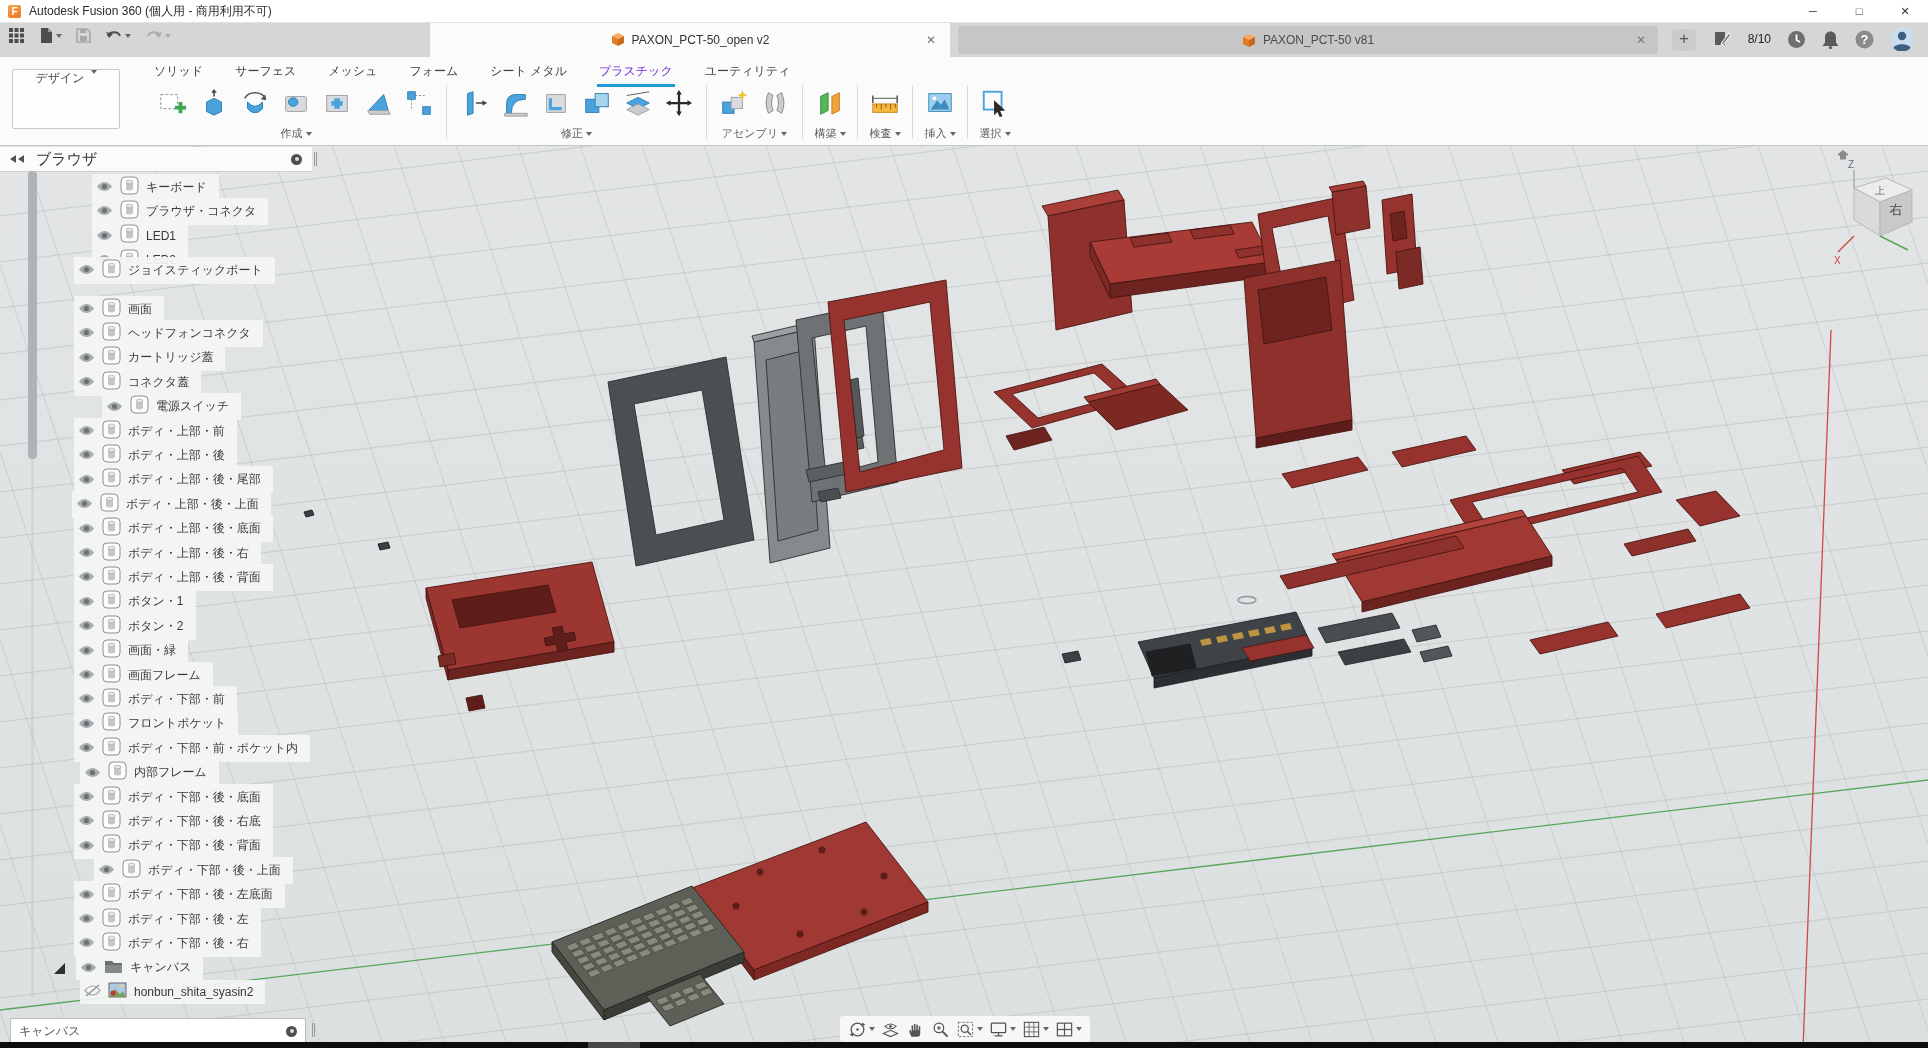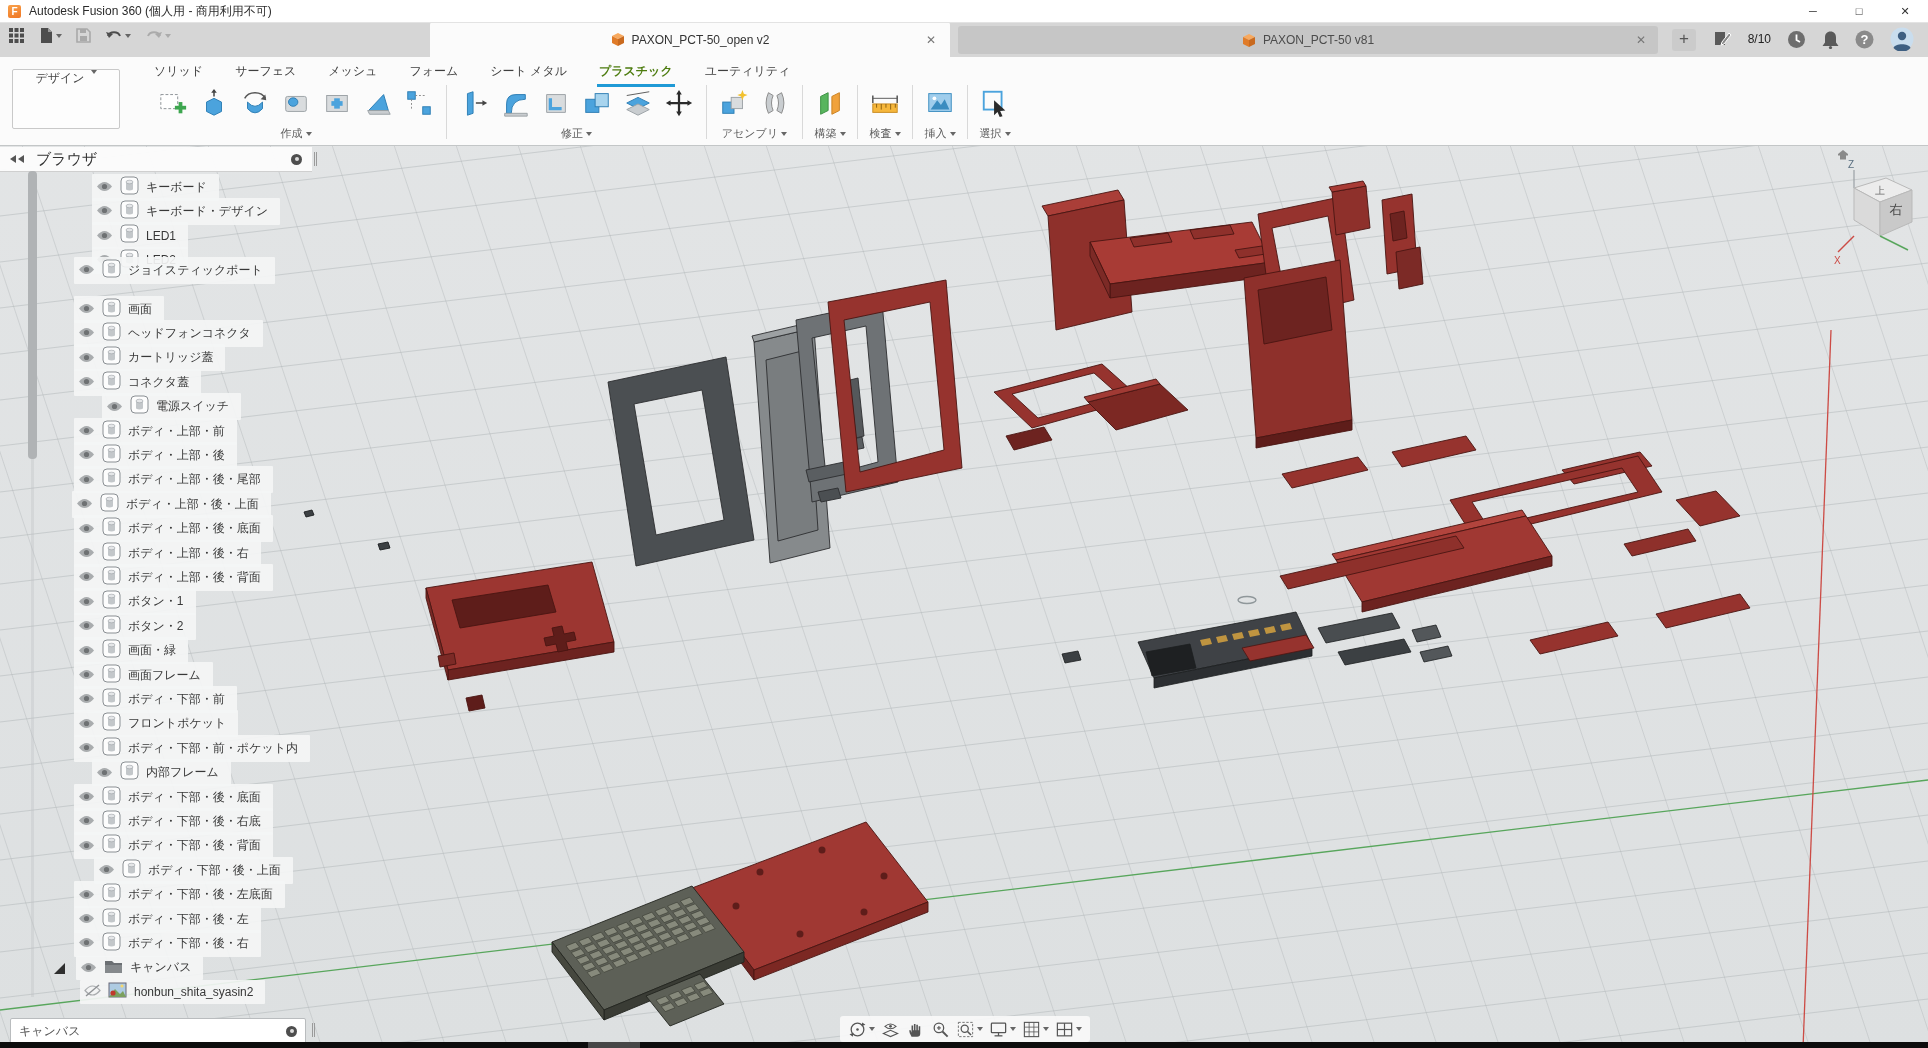--- a/index.html
+++ b/index.html
@@ -31,21 +31,21 @@
   #version-progress{font-size:12px;color:#222;}
   .tb-ic{display:inline-flex;align-items:center;}
   
   #ribbon{position:absolute;left:0;top:57px;width:1928px;height:88px;background:#fbfbfb;
           border-bottom:1px solid #c3c6c7;z-index:28;}
   #design-menu{position:absolute;left:12px;top:12px;width:106px;height:58px;border:1px solid #c9c9c9;
                border-radius:2px;background:#fdfdfd;display:flex;align-items:flex-start;justify-content:center;
                gap:6px;font-size:12px;color:#444;}
   #ribbon-tabs{position:absolute;left:152px;top:4px;display:flex;gap:28px;justify-content:space-between;}
   .rtab{font-size:12px;color:#3f3f3f;padding:2px 2px 4px 2px;border-bottom:3px solid transparent;}
-  .rtab.active{color:#4d7c0f;border-bottom-color:#1f9ad6;font-weight:bold;}
+  .rtab.active{color:#6d28d9;border-bottom-color:#1f9ad6;}
   #ribbon-groups{position:absolute;left:148px;top:26px;display:flex;align-items:stretch;}
   .rgroup{display:flex;flex-direction:column;align-items:center;padding:0 8px;}
   .ricons{display:flex;gap:7px;height:40px;align-items:center;}
   .ricon{width:34px;height:34px;display:flex;align-items:center;justify-content:center;}
   .ricon svg{width:30px;height:30px;}
   .rlabel{font-size:11px;color:#5c5c5c;margin-top:3px;display:flex;align-items:center;gap:3px;}
   .rsep{width:1px;background:#d9d9d9;margin:2px 2px;}
   .caret{width:0;height:0;border-left:3.5px solid transparent;border-right:3.5px solid transparent;
          border-top:4px solid #666;display:inline-block;}
   
@@ -711,21 +711,21 @@
           <span class="strip">
             <span><svg width="17" height="11" viewBox="0 0 17 11">
                 <path d="M1,5.5 q7.5,-9 15,0 q-7.5,9 -15,0 Z" fill="#a9acae"></path>
                 <circle cx="8.5" cy="5.5" r="2.6" fill="#6e7173"></circle>
               </svg></span>
             <span><svg width="19" height="19" viewBox="0 0 19 19">
                 <rect x="1" y="1" width="17" height="17" rx="4" fill="#fdfdfd" stroke="#8a8f93"></rect>
                 <path d="M6,6 L13,6 L13,13.5 Q9.5,15.5 6,13.5 Z" fill="#c3c7ca"></path>
                 <ellipse cx="9.5" cy="6" rx="3.5" ry="1.8" fill="#e4e6e8" stroke="#9aa0a4" stroke-width=".6"></ellipse>
               </svg></span>
-            <span class="tlabel">キーボード・デザイン</span>
+            <span class="tlabel">ブラウザ・コネクタ</span>
           </span>
         </div>
         <div class="trow" style="top: 48.8px; margin-left: 52px;">
           <span class="strip">
             <span><svg width="17" height="11" viewBox="0 0 17 11">
                 <path d="M1,5.5 q7.5,-9 15,0 q-7.5,9 -15,0 Z" fill="#a9acae"></path>
                 <circle cx="8.5" cy="5.5" r="2.6" fill="#6e7173"></circle>
               </svg></span>
             <span><svg width="19" height="19" viewBox="0 0 19 19">
                 <rect x="1" y="1" width="17" height="17" rx="4" fill="#fdfdfd" stroke="#8a8f93"></rect>
@@ -1022,21 +1022,21 @@
                 <circle cx="8.5" cy="5.5" r="2.6" fill="#6e7173"></circle>
               </svg></span>
             <span><svg width="19" height="19" viewBox="0 0 19 19">
                 <rect x="1" y="1" width="17" height="17" rx="4" fill="#fdfdfd" stroke="#8a8f93"></rect>
                 <path d="M6,6 L13,6 L13,13.5 Q9.5,15.5 6,13.5 Z" fill="#c3c7ca"></path>
                 <ellipse cx="9.5" cy="6" rx="3.5" ry="1.8" fill="#e4e6e8" stroke="#9aa0a4" stroke-width=".6"></ellipse>
               </svg></span>
             <span class="tlabel">ボディ・下部・前・ポケット内</span>
           </span>
         </div>
-        <div class="trow" style="top: 585.6px; margin-left: 52px;">
+        <div class="trow" style="top: 585.6px; margin-left: 40px;">
           <span class="strip">
             <span><svg width="17" height="11" viewBox="0 0 17 11">
                 <path d="M1,5.5 q7.5,-9 15,0 q-7.5,9 -15,0 Z" fill="#a9acae"></path>
                 <circle cx="8.5" cy="5.5" r="2.6" fill="#6e7173"></circle>
               </svg></span>
             <span><svg width="19" height="19" viewBox="0 0 19 19">
                 <rect x="1" y="1" width="17" height="17" rx="4" fill="#fdfdfd" stroke="#8a8f93"></rect>
                 <path d="M6,6 L13,6 L13,13.5 Q9.5,15.5 6,13.5 Z" fill="#c3c7ca"></path>
                 <ellipse cx="9.5" cy="6" rx="3.5" ry="1.8" fill="#e4e6e8" stroke="#9aa0a4" stroke-width=".6"></ellipse>
               </svg></span>

